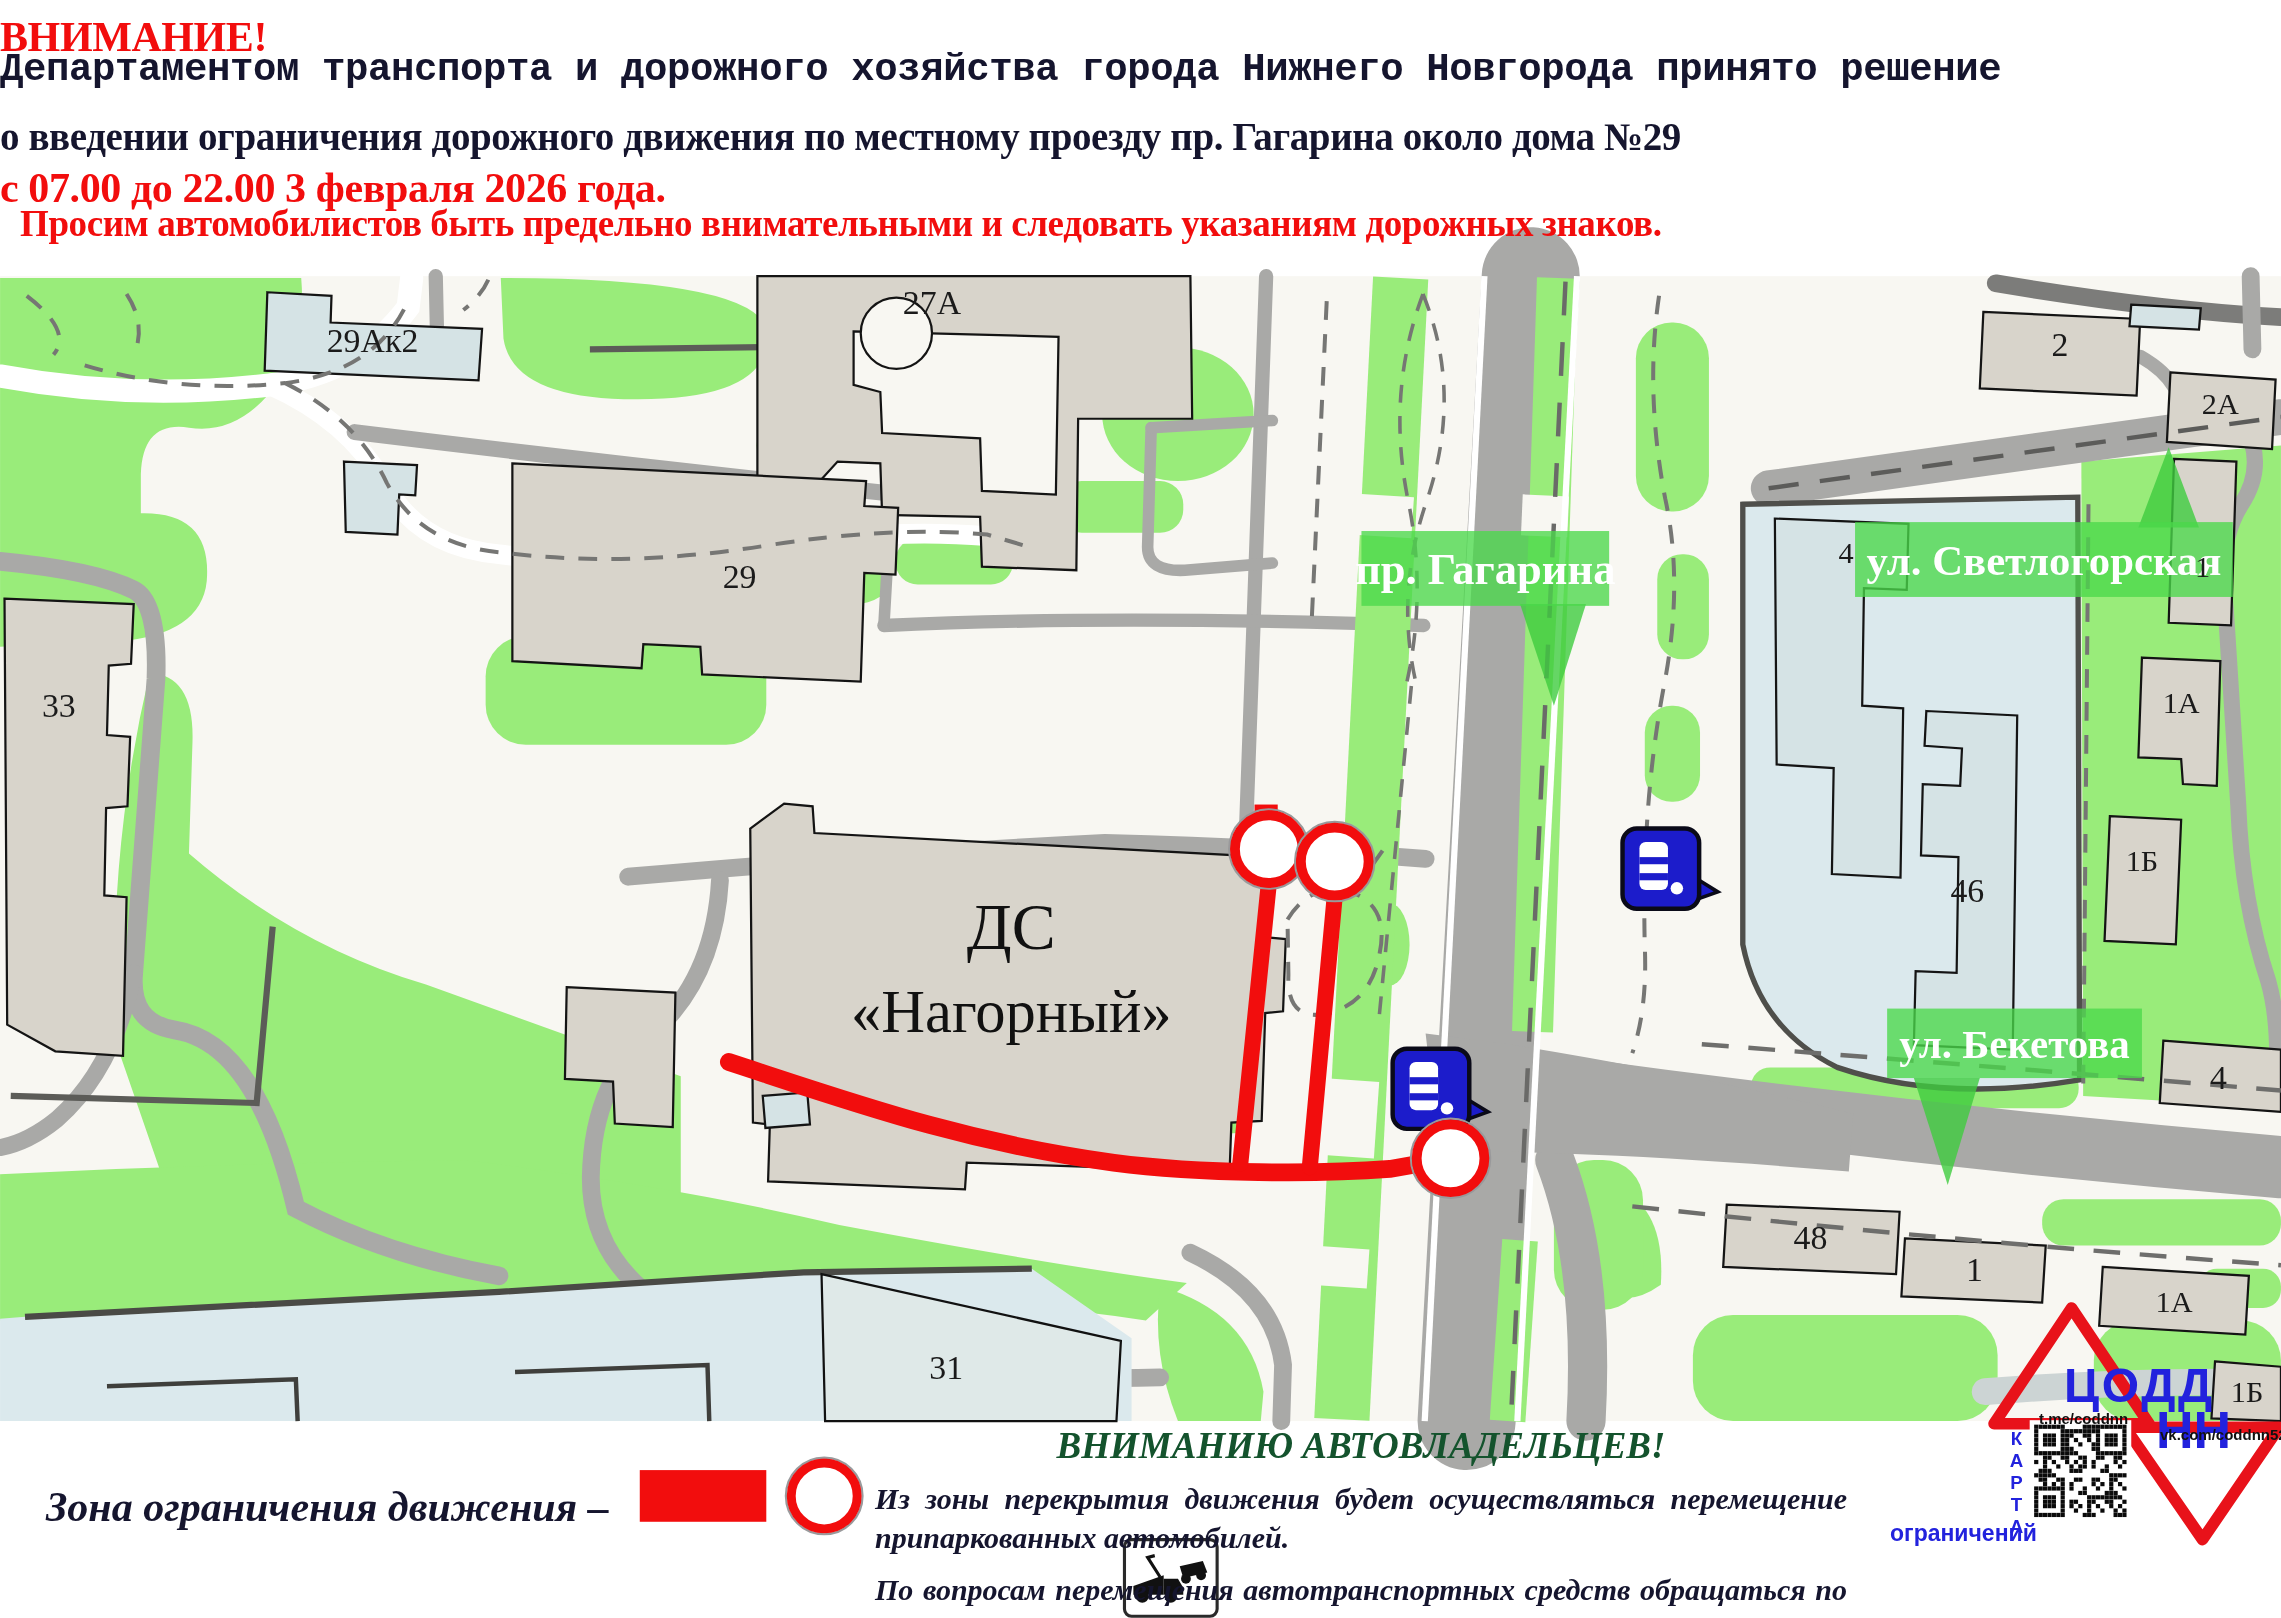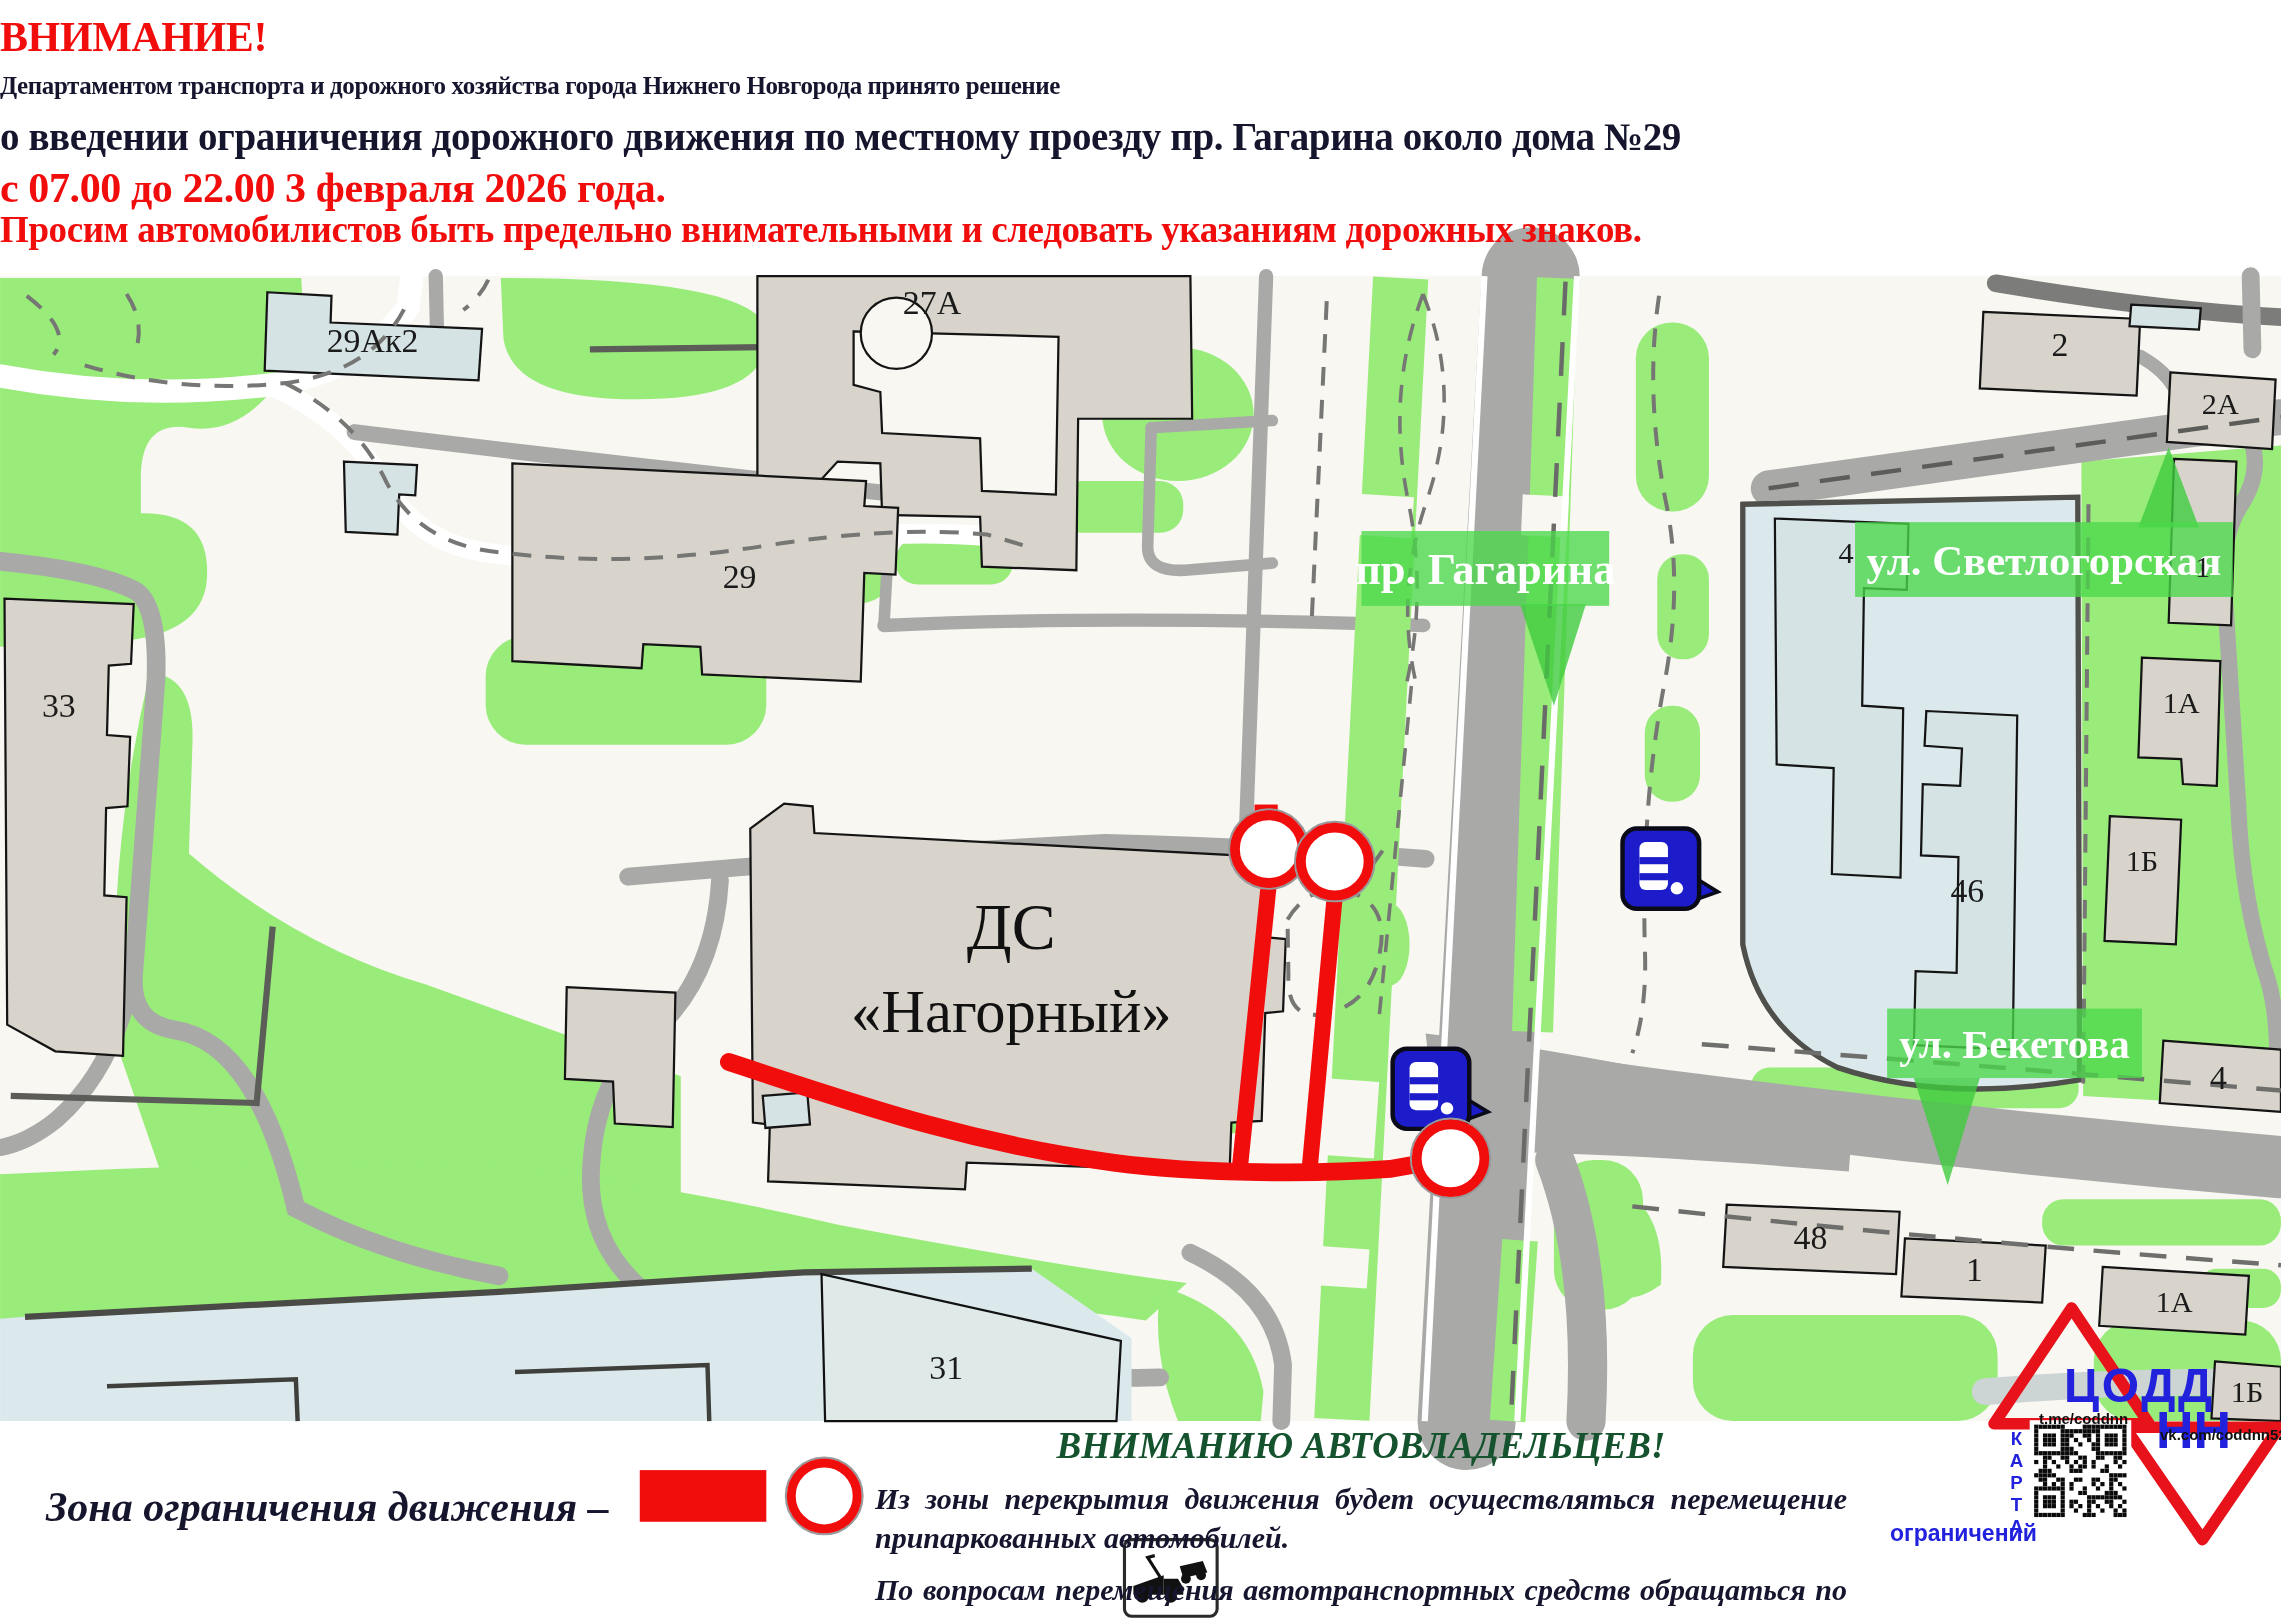--- a/index.html
+++ b/index.html
@@ -5,24 +5,24 @@
   html,body{margin:0;padding:0;background:#ffffff;}
   #page{position:relative;width:2281px;height:1618px;background:#ffffff;overflow:hidden;
         font-family:"Liberation Serif",serif;}
   #scene{position:absolute;left:0;top:0;z-index:1;}
   .txt{position:absolute;z-index:2;}
   
   .hdr{left:0;right:0;font-weight:bold;letter-spacing:-0.4px;}
   .hdr.red{color:#f20d0d;}
   .hdr.navy{color:#15152e;}
   #h-att{top:12.5px;font-size:42px;}
-  #h-l1{top:72px;font-size:25px;}
+  #h-l1{top:48px;font-size:39px;font-family:Liberation Mono, monospace;}
   #h-l2{top:114px;font-size:39px;}
   #h-l3{top:164px;font-size:42px;}
-  #h-l4{top:208px;font-size:37px;}
+  #h-l4{top:202px;font-size:37px;margin-left:20px;}
   
   #scene text{font-family:"Liberation Serif",serif;}
   .blbl{font-size:38px;fill:#1b1b1b;text-anchor:middle;}
   .blbl.sm{font-size:34px;}
   .venue{font-size:74px;fill:#111;text-anchor:middle;font-weight:normal;}
   .stlbl{font-size:50px;fill:#ffffff;font-weight:bold;text-anchor:middle;}
   
   #legend-label{left:46px;top:1467px;font-size:42px;font-weight:bold;font-style:italic;color:#15152e;margin-top:16px;}
   #notice{left:863px;top:1424px;width:996px;font-style:italic;font-weight:bold;color:#15152e;}
   #notice .n-title{text-align:center;color:#14532d;font-size:37px;margin-bottom:7.1px;}

